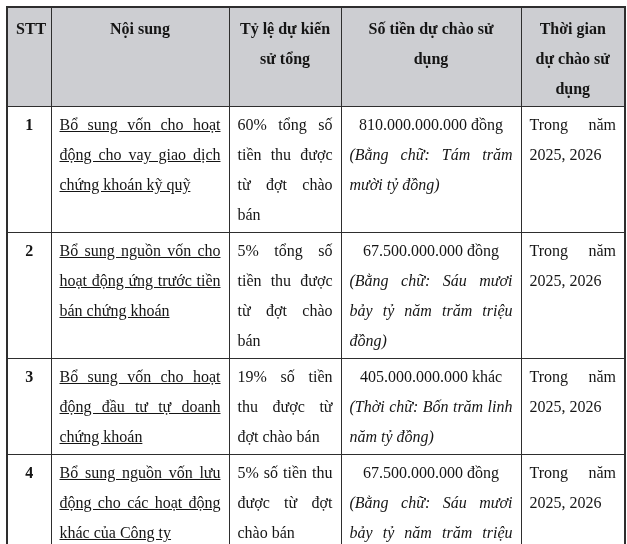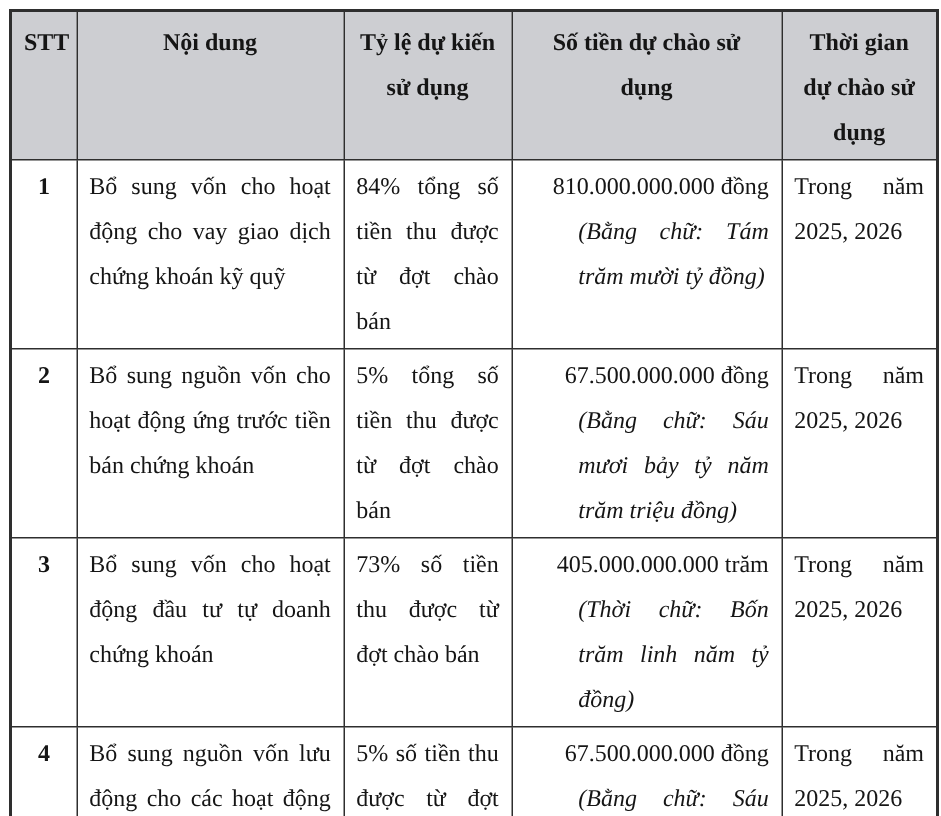--- a/index.html
+++ b/index.html
@@ -51,54 +51,54 @@
     padding-top: 6px;
     line-height: 30px;
   }
   tr.body-row { height: 95px; }
 
   td.cell-stt {
     text-align: center;
     font-weight: bold;
     padding-top: 5px;
   }
-  td.cell-noidung { text-align: justify; padding-top: 5px; }
+  td.cell-noidung { text-align: justify; padding-top: 5px; text-decoration: underline; }
   td.cell-tyle    { text-align: justify; padding-top: 5px; }
   td.cell-sotien  { padding-top: 5px; }
   td.cell-thoigian{ text-align: justify; padding-top: 5px; }
 
-  .amount-number { display: block; text-align: right; }
-  .amount-words  { display: block; font-style: italic; text-align: justify; margin-left: 36px; }
+  .amount-number { display: block; text-align: center; }
+  .amount-words  { display: block; font-style: italic; text-align: justify; }
 </style>
 </head>
 <body>
 
 <div class="page">
   <table class="alloc">
     <colgroup>
       <col class="c-stt">
       <col class="c-noidung">
       <col class="c-tyle">
       <col class="c-sotien">
       <col class="c-thoigian">
     </colgroup>
 
     <tbody>
         <tr class="header-row">
       <th>STT</th>
-      <th>Nội dung</th>
-      <th>Tỷ lệ dự kiến sử dụng</th>
+      <th>Nội sung</th>
+      <th>Tỷ lệ dự kiến sử tổng</th>
       <th>Số tiền dự chào sử dụng</th>
       <th>Thời gian dự chào sử dụng</th>
     </tr>
 
     <tr class="body-row">
       <td class="cell-stt">1</td>
       <td class="cell-noidung">Bổ sung vốn cho hoạt động cho vay giao dịch chứng khoán kỹ quỹ</td>
-      <td class="cell-tyle">84% tổng số tiền thu được từ đợt chào bán</td>
+      <td class="cell-tyle">60% tổng số tiền thu được từ đợt chào bán</td>
       <td class="cell-sotien">
         <span class="amount-number">810.000.000.000 đồng</span>
         <span class="amount-words">(Bằng chữ: Tám trăm mười tỷ đồng)</span>
       </td>
       <td class="cell-thoigian">Trong năm 2025, 2026</td>
     </tr>
 
     <tr class="body-row">
       <td class="cell-stt">2</td>
       <td class="cell-noidung">Bổ sung nguồn vốn cho hoạt động ứng trước tiền bán chứng khoán</td>
@@ -106,23 +106,23 @@
       <td class="cell-sotien">
         <span class="amount-number">67.500.000.000 đồng</span>
         <span class="amount-words">(Bằng chữ: Sáu mươi bảy tỷ năm trăm triệu đồng)</span>
       </td>
       <td class="cell-thoigian">Trong năm 2025, 2026</td>
     </tr>
 
     <tr class="body-row">
       <td class="cell-stt">3</td>
       <td class="cell-noidung">Bổ sung vốn cho hoạt động đầu tư tự doanh chứng khoán</td>
-      <td class="cell-tyle">73% số tiền thu được từ đợt chào bán</td>
+      <td class="cell-tyle">19% số tiền thu được từ đợt chào bán</td>
       <td class="cell-sotien">
-        <span class="amount-number">405.000.000.000 trăm</span>
+        <span class="amount-number">405.000.000.000 khác</span>
         <span class="amount-words">(Thời chữ: Bốn trăm linh năm tỷ đồng)</span>
       </td>
       <td class="cell-thoigian">Trong năm 2025, 2026</td>
     </tr>
 
     <tr class="body-row">
       <td class="cell-stt">4</td>
       <td class="cell-noidung">Bổ sung nguồn vốn lưu động cho các hoạt động khác của Công ty</td>
       <td class="cell-tyle">5% số tiền thu được từ đợt chào bán</td>
       <td class="cell-sotien">

